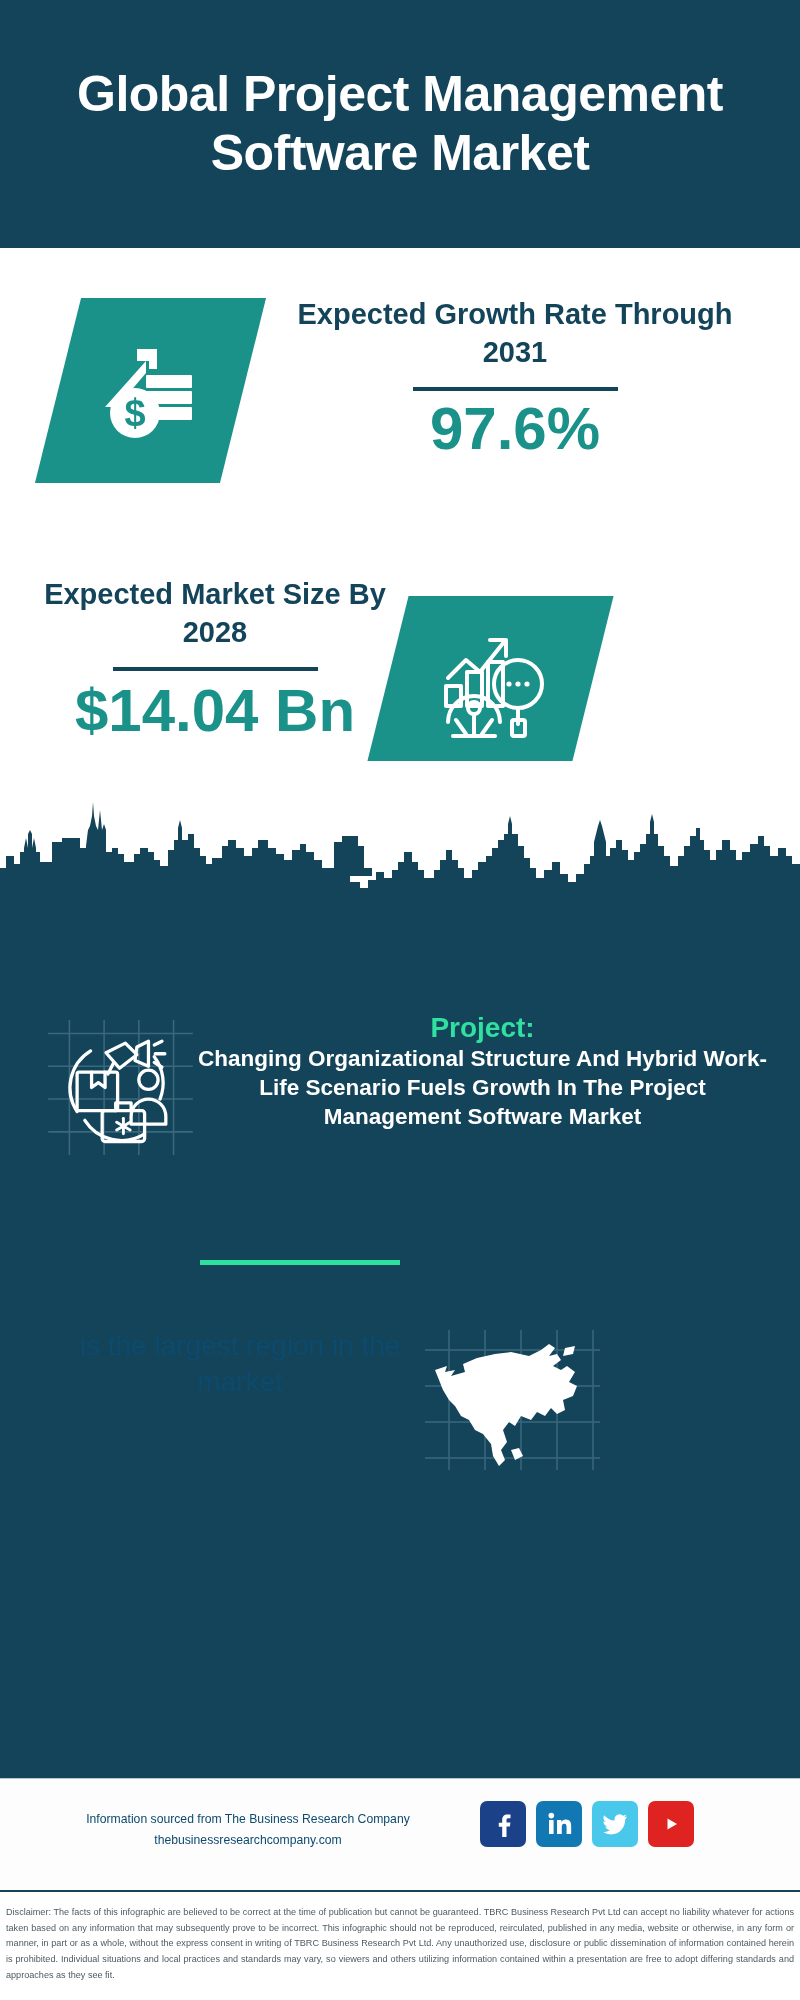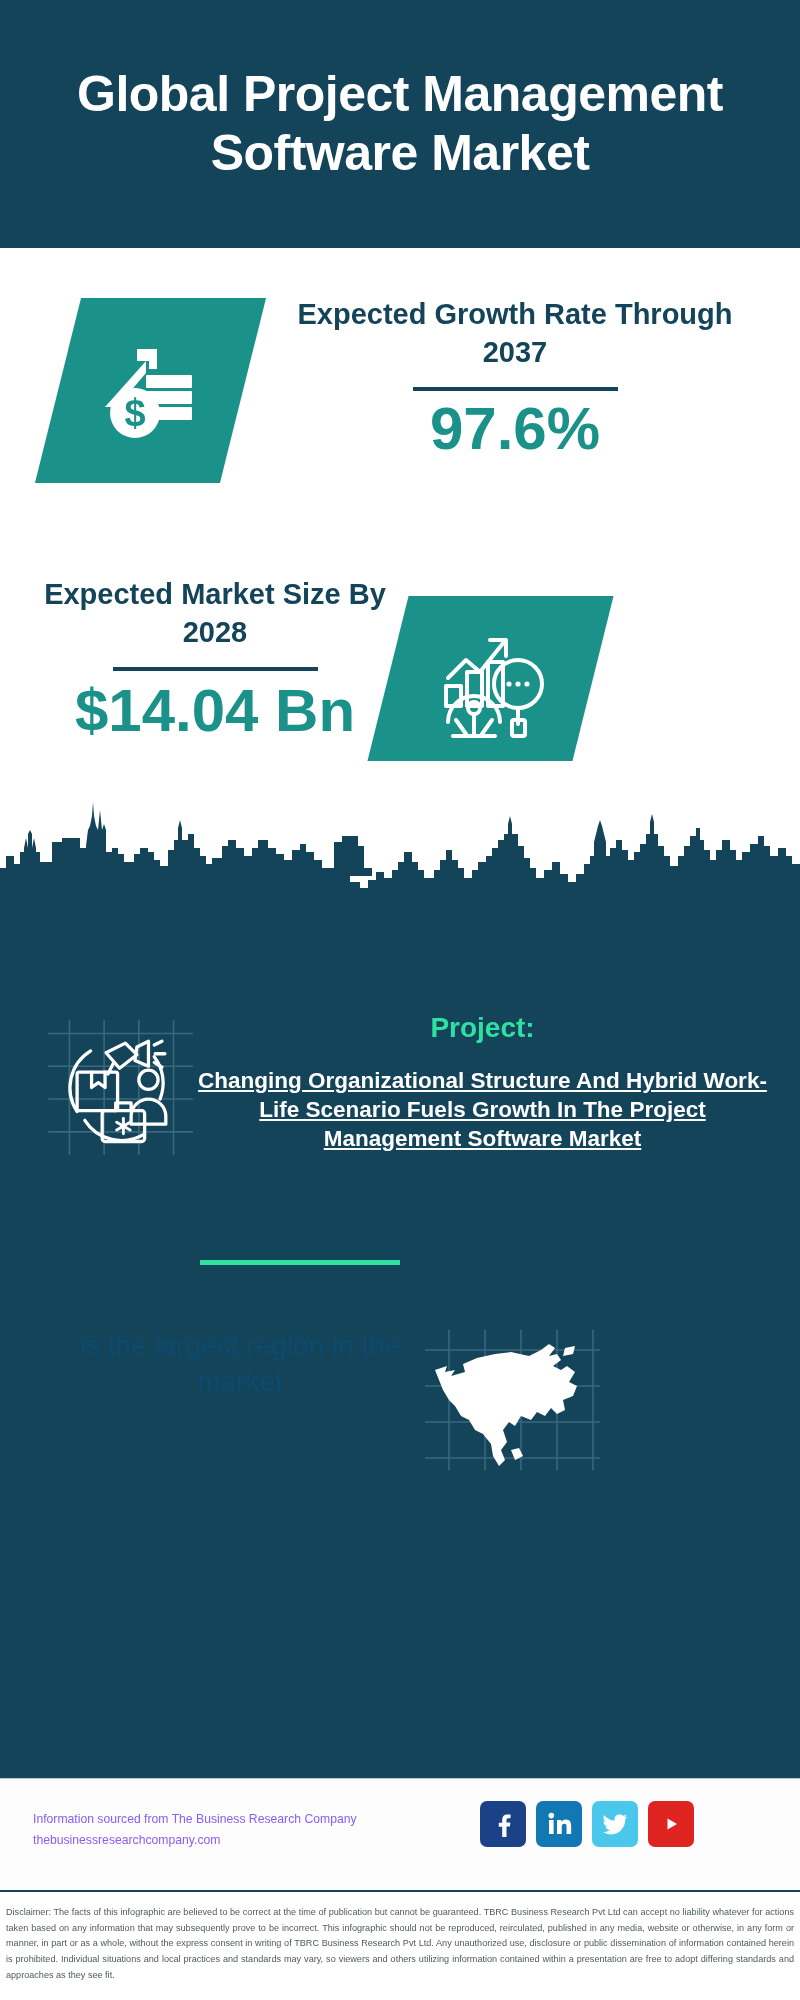--- a/index.html
+++ b/index.html
@@ -98,22 +98,21 @@
     position:absolute; left:48px; top:10px; width:145px; height:135px;
   }
   .driver-text {
     position:absolute; left:195px; top:0px; width:575px; text-align:center;
   }
   .driver-title {
     color:#2fe0a0; font-size:28px; font-weight:bold; line-height:1.25;
   }
   .driver-body {
     color:#ffffff; font-size:22.5px; font-weight:bold; line-height:1.28;
-    margin-top:22px;
-    text-decoration:underline;
+    margin-top:0;
   }
   .mint-rule {
     position:absolute; left:200px; top:1260px;
     width:200px; height:5px; background:#2fe0a0;
   }
 
   
   .region-wrap {
     position:absolute; left:0; top:1325px; width:800px; height:220px;
   }
@@ -134,21 +133,21 @@
   
   .footer {
     position:absolute; left:0; top:1778px; width:800px; height:112px;
     background:#fdfdfd;
     border-top:1px solid #b9c6cc;
   }
   .footer-src {
     position:absolute; left:33px; top:30px; width:430px;
   }
   .footer-line {
-    color:#8b5cf6; font-size:12.2px; line-height:1.75;
+    color:#0c4a6e; font-size:12.2px; line-height:1.75;text-align:center;
   }
   .social-row {
     position:absolute; left:480px; top:22px;
     display:flex; gap:10px; align-items:center;
   }
   .social {
     width:46px; height:46px; border-radius:7px;
     display:flex; align-items:center; justify-content:center;
   }
   .s-fb { background:#1b4289; }
@@ -204,21 +203,21 @@
             <rect x="90" y="78" width="2.5" height="9"></rect>
             <circle cx="44" cy="82" r="25"></circle>
           </g>
           <g fill="#1a9189">
             <text x="44" y="95" font-family="'Liberation Sans',sans-serif" font-size="38" font-weight="bold" text-anchor="middle">$</text>
           </g>
         </svg>
       </div>
     </div>
     <div class="stat1-text">
-      <div class="label-dark">Expected Growth Rate Through 2037</div>
+      <div class="label-dark">Expected Growth Rate Through 2031</div>
       <div class="rule-dark"></div>
       <div class="value-teal">97.6%</div>
     </div>
   </div>
 
   <div class="stat2">
     <div class="stat2-text">
       <div class="label-dark">Expected Market Size By 2028</div>
       <div class="rule-dark2"></div>
       <div class="value-teal">$14.04 Bn</div>

